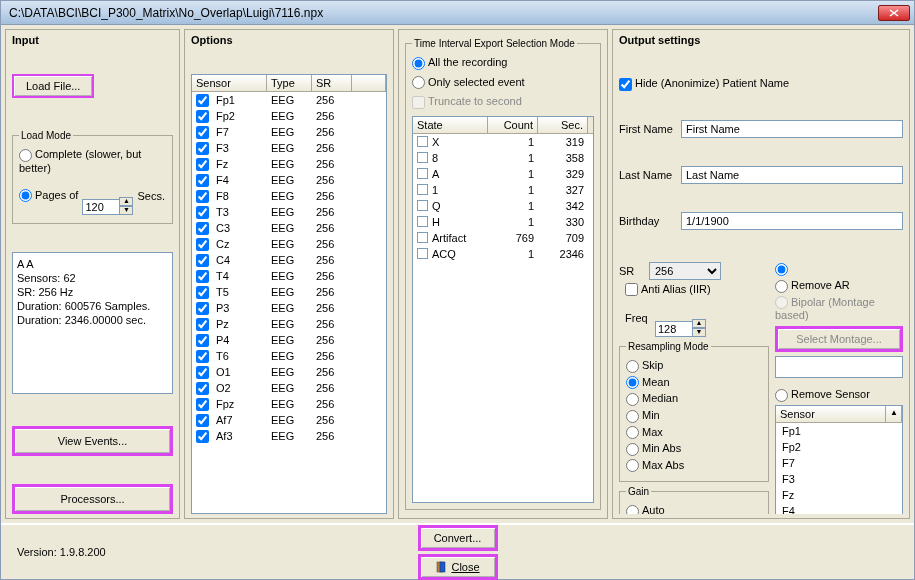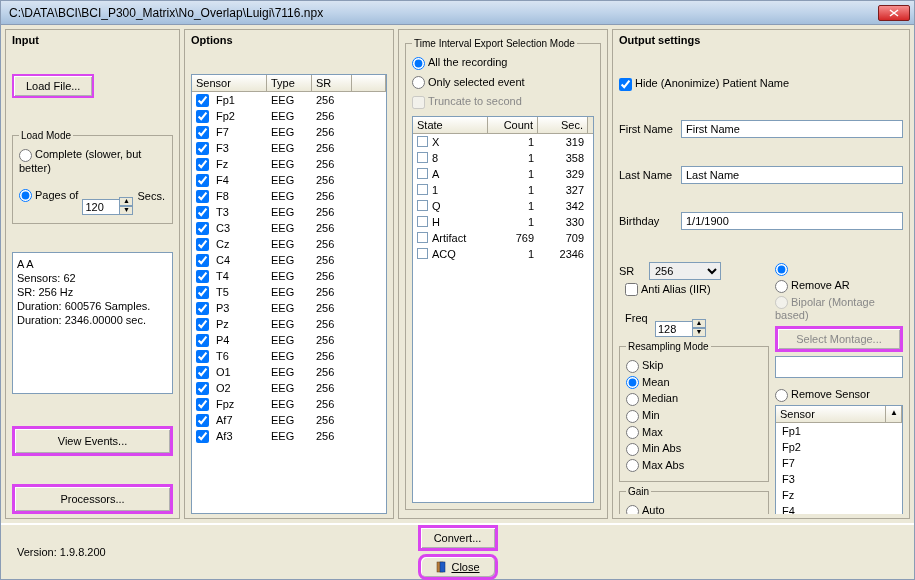--- a/index.html
+++ b/index.html
@@ -404,21 +404,21 @@
           </div>
         </div>
       </div>
     </div>
   </div>
 
   <div class="bottom-bar">
     <span class="version">Version: 1.9.8.200</span>
     <div style="display:flex; flex-direction:column; gap:3px; align-items:center;">
       <button class="btn" style="width:80px;">Convert...</button>
-      <button class="btn" style="width:80px; display:flex; align-items:center; justify-content:center; gap:4px;border-radius:8px;">
+      <button class="btn" style="width:80px; display:flex; align-items:center; justify-content:center; gap:4px;">
         <svg width="12" height="12" viewBox="0 0 12 12">
             <rect x="2" y="1" width="6" height="10" fill="#b97c38" stroke="#5a3b1a" stroke-width="0.5"></rect>
             <rect x="5" y="1" width="5" height="10" fill="#1e5bc6" stroke="#0a2a66" stroke-width="0.5"></rect>
           </svg>
         <span style="text-decoration:underline;">Close</span>
       </button>
     </div>
   </div>
 </div>
 

